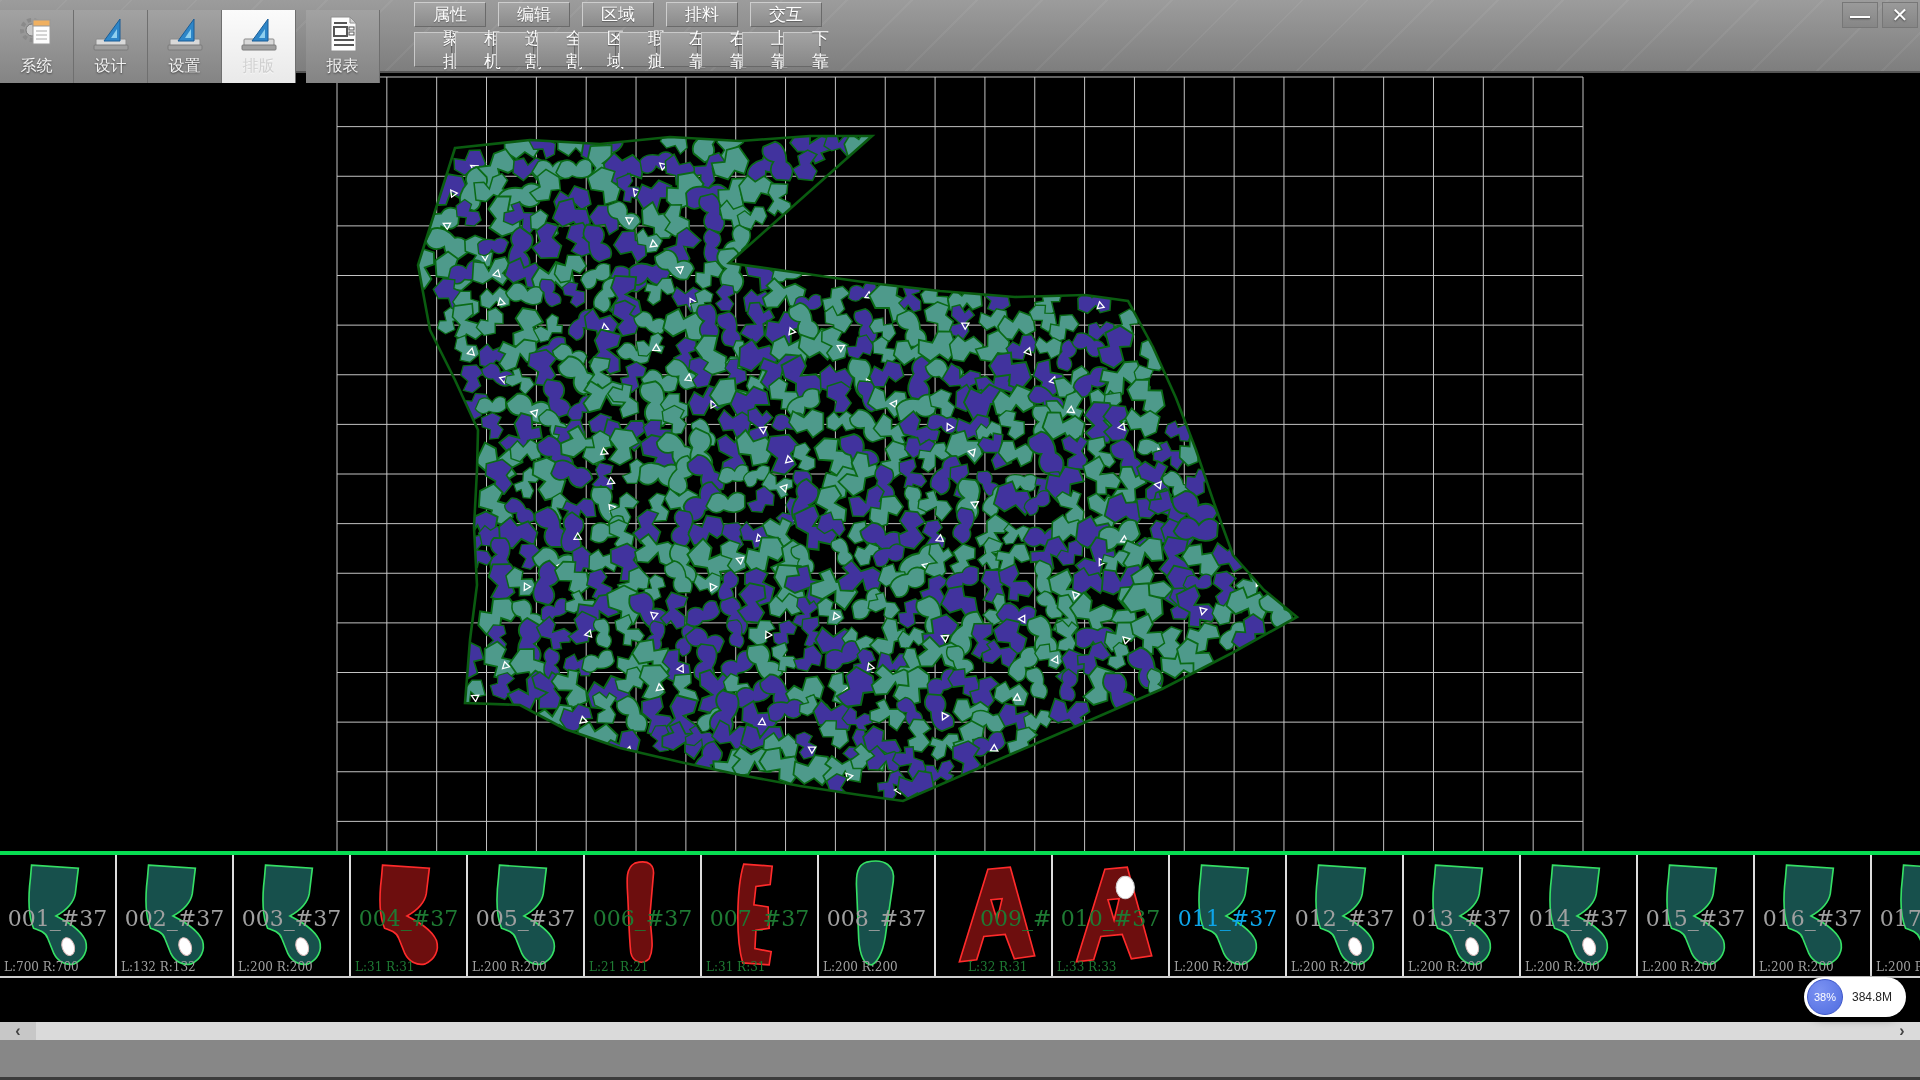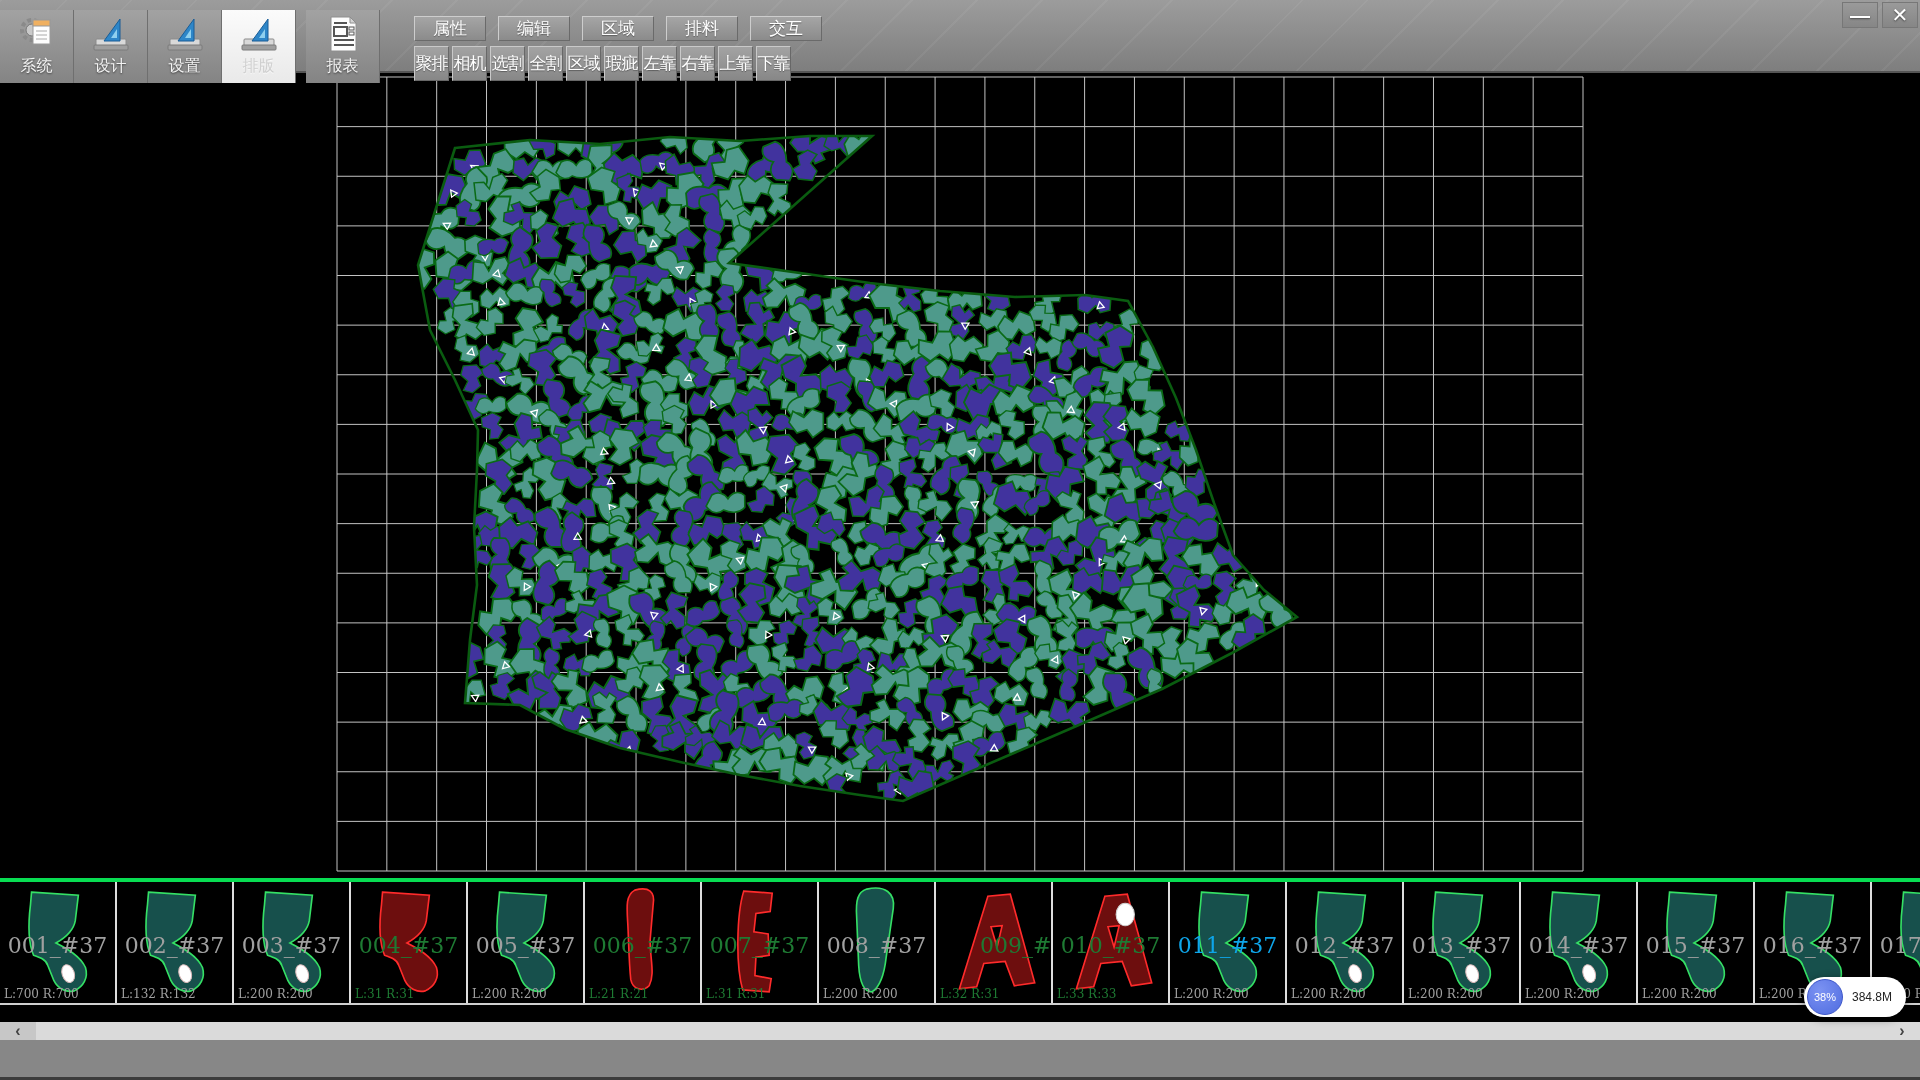--- a/index.html
+++ b/index.html
@@ -16,41 +16,41 @@
   .bigbtn{width:74px;height:73px;display:flex;flex-direction:column;align-items:center;
     justify-content:flex-start;padding-top:4px;box-sizing:border-box;cursor:default;
     background:linear-gradient(#a2a2a2,#848484);border-right:1px solid #6f6f6f;}
   .bigbtn.active{background:linear-gradient(#fbfbfb,#e9e9e9);}
   .bigbtn .bicon{width:40px;height:40px;}
   .bigbtn .blabel{font-size:16px;color:#f4f4f4;margin-top:2px;text-shadow:0 1px 2px rgba(0,0,0,.55);}
   .bigbtn.active .blabel{color:#cfcfcf;text-shadow:0 1px 1px rgba(255,255,255,.8);}
   .bigbtn.gap{margin-left:10px;}
 
   #menus{position:absolute;left:414px;top:0;}
-  #menurow1{display:flex;margin-top:16px;}
+  #menurow1{display:flex;margin-top:2px;}
   .menutab{width:72px;height:25px;margin-right:12px;display:flex;align-items:center;justify-content:center;
     font-size:17px;color:#fff;text-shadow:0 1px 1px #5c5c5c;
     background:linear-gradient(#a5a5a5,#8b8b8b);
     border:1px solid;border-color:#cdcdcd #6a6a6a #6a6a6a #cdcdcd;box-sizing:border-box;}
   #menurow2{display:flex;margin-top:5px;}
   .toolbtn{width:35px;height:35px;margin-right:3px;display:flex;align-items:center;justify-content:center;
     font-size:17px;color:#fff;text-shadow:0 1px 1px #5c5c5c;letter-spacing:-1px;
     background:linear-gradient(#a3a3a3,#878787);
-    border:1px solid;border-color:#c9c9c9 #686868 #686868 #c9c9c9;box-sizing:border-box;}
+    border:1px solid;border-color:#c9c9c9 #686868 #686868 #c9c9c9;box-sizing:border-box;padding-left:36px;}
 
   #winctrl{position:absolute;right:2px;top:2px;display:flex;gap:4px;}
   .winbtn{width:36px;height:26px;display:flex;align-items:center;justify-content:center;
     color:#fff;font-size:20px;font-weight:bold;text-shadow:0 1px 2px #444;
     background:linear-gradient(#9a9a9a,#868686);border:1px solid #777;box-sizing:border-box;}
 
   
   #canvas-wrap{position:absolute;left:0;top:73px;width:1920px;height:807px;background:#000;}
 
   
-  #strip{position:absolute;left:0;top:878px;width:1920px;height:127px;background:#000;
+  #strip{position:absolute;left:0;top:851px;width:1920px;height:127px;background:#000;
     border-top:4px solid #08dd52;box-sizing:border-box;overflow:hidden;
     display:flex;border-bottom:2px solid #cfcfcf;}
   .cell{position:relative;flex:0 0 117px;width:117px;height:121px;background:#000;
     border-right:2px solid #dedede;box-sizing:border-box;overflow:hidden;}
   .cell svg{position:absolute;left:50%;top:2px;transform:translateX(-50%);}
   .cell .tid{position:absolute;left:0;right:0;top:42%;text-align:center;
     font-family:"DejaVu Serif","Liberation Serif",serif;font-size:22px;letter-spacing:0px;}
   .cell .tinfo{position:absolute;left:4px;bottom:2px;
     font-family:"DejaVu Serif","Liberation Serif",serif;font-size:12px;white-space:nowrap;}
 
@@ -937,21 +937,21 @@
           <path d="M40,5 C58,1 68,9 66,24 L59,72 C57,90 53,101 45,106 C37,106 33,96 32,80 L30,32 C29,16 31,8 40,5 Z" fill="#17504c" stroke="#35e065" stroke-width="1.6" fill-rule="evenodd"></path>
         </svg>
     <div class="tid" style="color: rgb(160, 160, 160);">008_#37</div>
     <div class="tinfo" style="color: rgb(160, 160, 160);">L:200 R:200</div>
   </div>
       <div class="cell">
     <svg width="104" height="114" viewBox="0 0 100 112">
           <path d="M16,103 L44,12 L66,10 L90,97 L70,100 L61,76 L40,78 L33,101 Z M47,42 L58,41 L53,62 Z" fill="#6d0e0e" stroke="#ff2b2b" stroke-width="1.6" fill-rule="evenodd"></path>
         </svg>
     <div class="tid" style="color: rgb(30, 122, 51); padding-left: 44px;">009_#37</div>
-    <div class="tinfo" style="color: rgb(30, 122, 51);">L:32 R:31</div>
+    <div class="tinfo" style="color: rgb(30, 122, 51); margin-left: 28px;">L:32 R:31</div>
   </div>
       <div class="cell">
     <svg width="104" height="114" viewBox="0 0 100 112">
           <path d="M16,103 L44,12 L66,10 L90,97 L70,100 L61,76 L40,78 L33,101 Z M47,42 L58,41 L53,62 Z" fill="#6d0e0e" stroke="#ff2b2b" stroke-width="1.6" fill-rule="evenodd"></path>
           <ellipse cx="64" cy="30" rx="9" ry="11" fill="#fff" stroke="#cfcfcf"></ellipse>
         </svg>
     <div class="tid" style="color: rgb(30, 122, 51);">010_#37</div>
     <div class="tinfo" style="color: rgb(30, 122, 51);">L:33 R:33</div>
   </div>
       <div class="cell">

